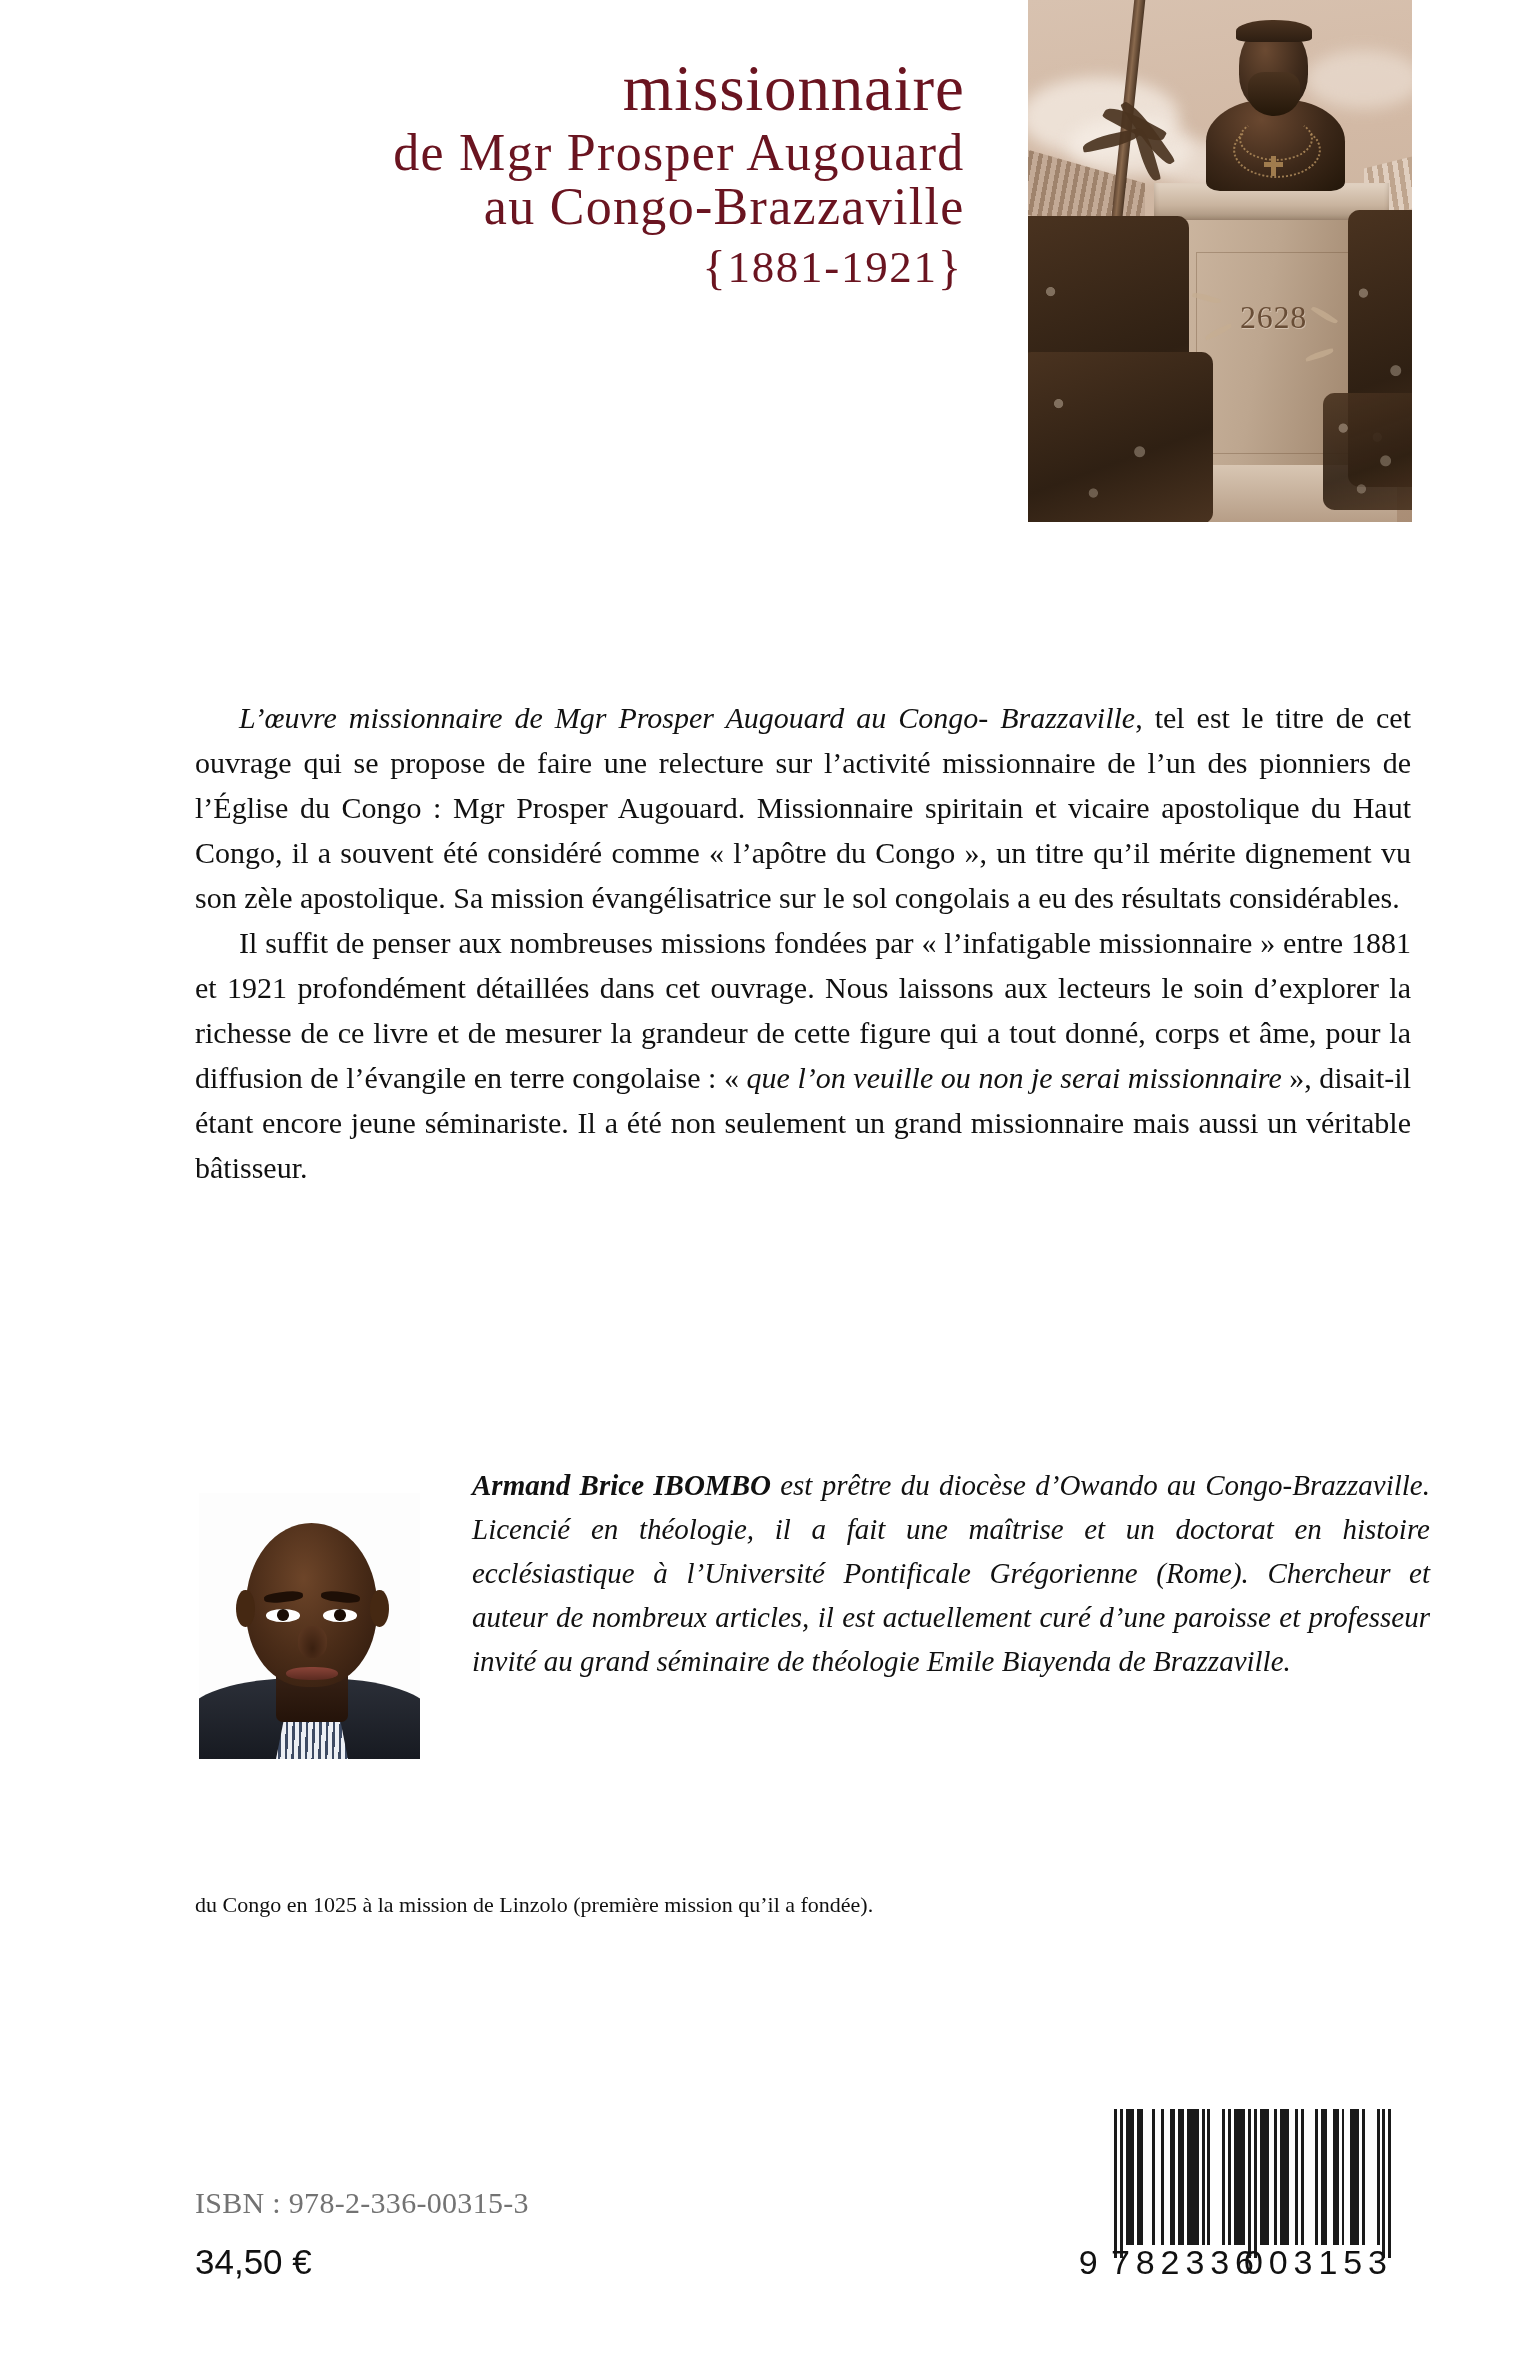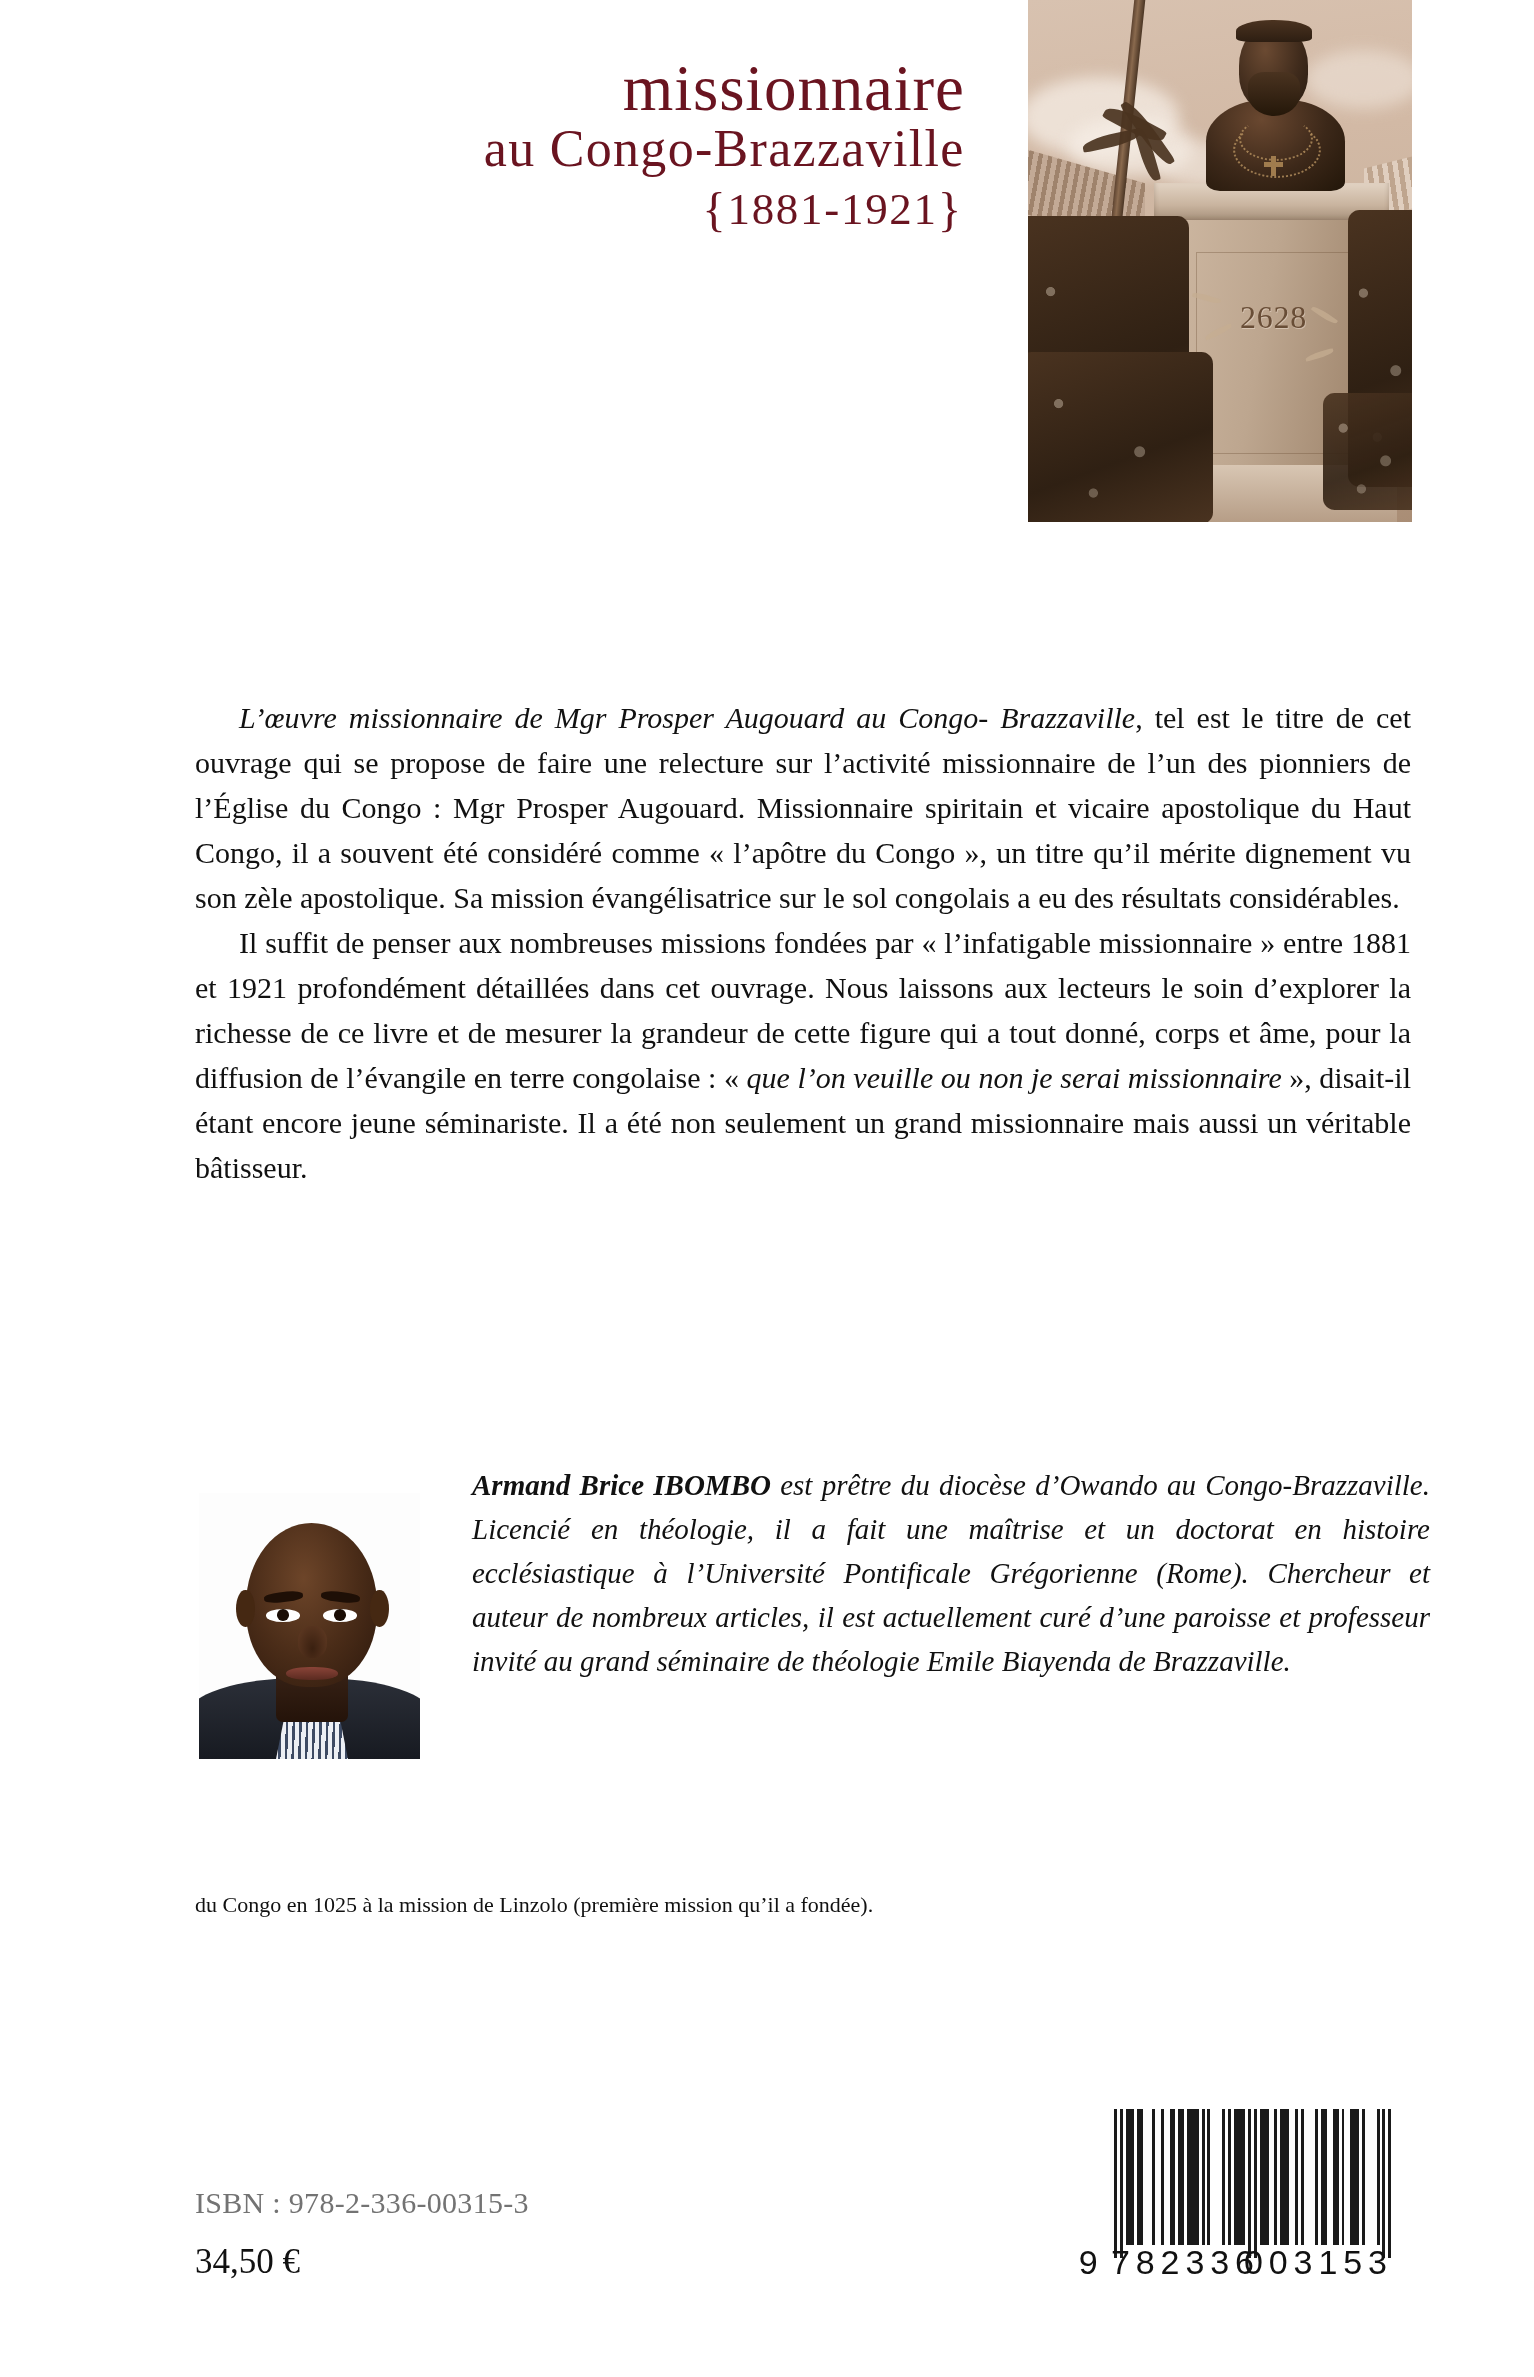--- a/index.html
+++ b/index.html
@@ -330,21 +330,21 @@
     top: 2186px;
     font-family: "Liberation Serif", serif;
     font-size: 30px;
     color: #737373;
     letter-spacing: 0.3px;
   }
   .price {
     position: absolute;
     left: 195px;
     top: 2242px;
-    font-family: Liberation Serif, serif;
+    font-family: Liberation Sans, sans-serif;
     font-size: 35px;
     color: #111111;
   }
 
   
   .barcode-wrap {
     position: absolute;
     left: 1067px;
     top: 2109px;
     width: 332px;
@@ -416,20 +416,21 @@
     <div class="cp-bush b3"></div>
     <div class="cp-bush b4"></div>
     <div class="cp-leaf" style="left:164px; top:295px; transform:rotate(18deg);"></div>
     <div class="cp-leaf" style="left:176px; top:329px; transform:rotate(-24deg);"></div>
     <div class="cp-leaf" style="left:282px; top:312px; transform:rotate(34deg);"></div>
     <div class="cp-leaf" style="left:277px; top:352px; transform:rotate(-16deg);"></div>
   </div>
 
   <div class="title-block">
     <div class="title-line2">missionnaire</div>
+    <div class="title-line3">de Mgr Prosper Augouard</div>
     <div class="title-line4">au Congo-Brazzaville</div>
     <div class="title-years">
       <span class="brace">{</span><span>1881-1921</span><span class="brace">}</span>
     </div>
   </div>
 
   <div class="blurb">
     <p><span class="it">L’œuvre missionnaire de Mgr Prosper Augouard au Congo- Brazzaville</span><span>, tel est le titre de cet ouvrage qui se propose de faire une relecture sur l’activité missionnaire de l’un des pionniers de l’Église du Congo : Mgr Prosper Augouard. Missionnaire spiritain et vicaire apostolique du Haut Congo, il a souvent été considéré comme « l’apôtre du Congo », un titre qu’il mérite dignement vu son zèle apostolique. Sa mission évangélisatrice sur le sol congolais a eu des résultats considérables.</span></p>
     <p><span>Il suffit de penser aux nombreuses missions fondées par « l’infatigable missionnaire » entre 1881 et 1921 profondément détaillées dans cet ouvrage. Nous laissons aux lecteurs le soin d’explorer la richesse de ce livre et de mesurer la grandeur de cette figure qui a tout donné, corps et âme, pour la diffusion de l’évangile en terre congolaise : « </span><span class="it">que l’on veuille ou non je serai missionnaire</span><span> », disait-il étant encore jeune séminariste. Il a été non seulement un grand missionnaire mais aussi un véritable bâtisseur.</span></p>
   </div>

